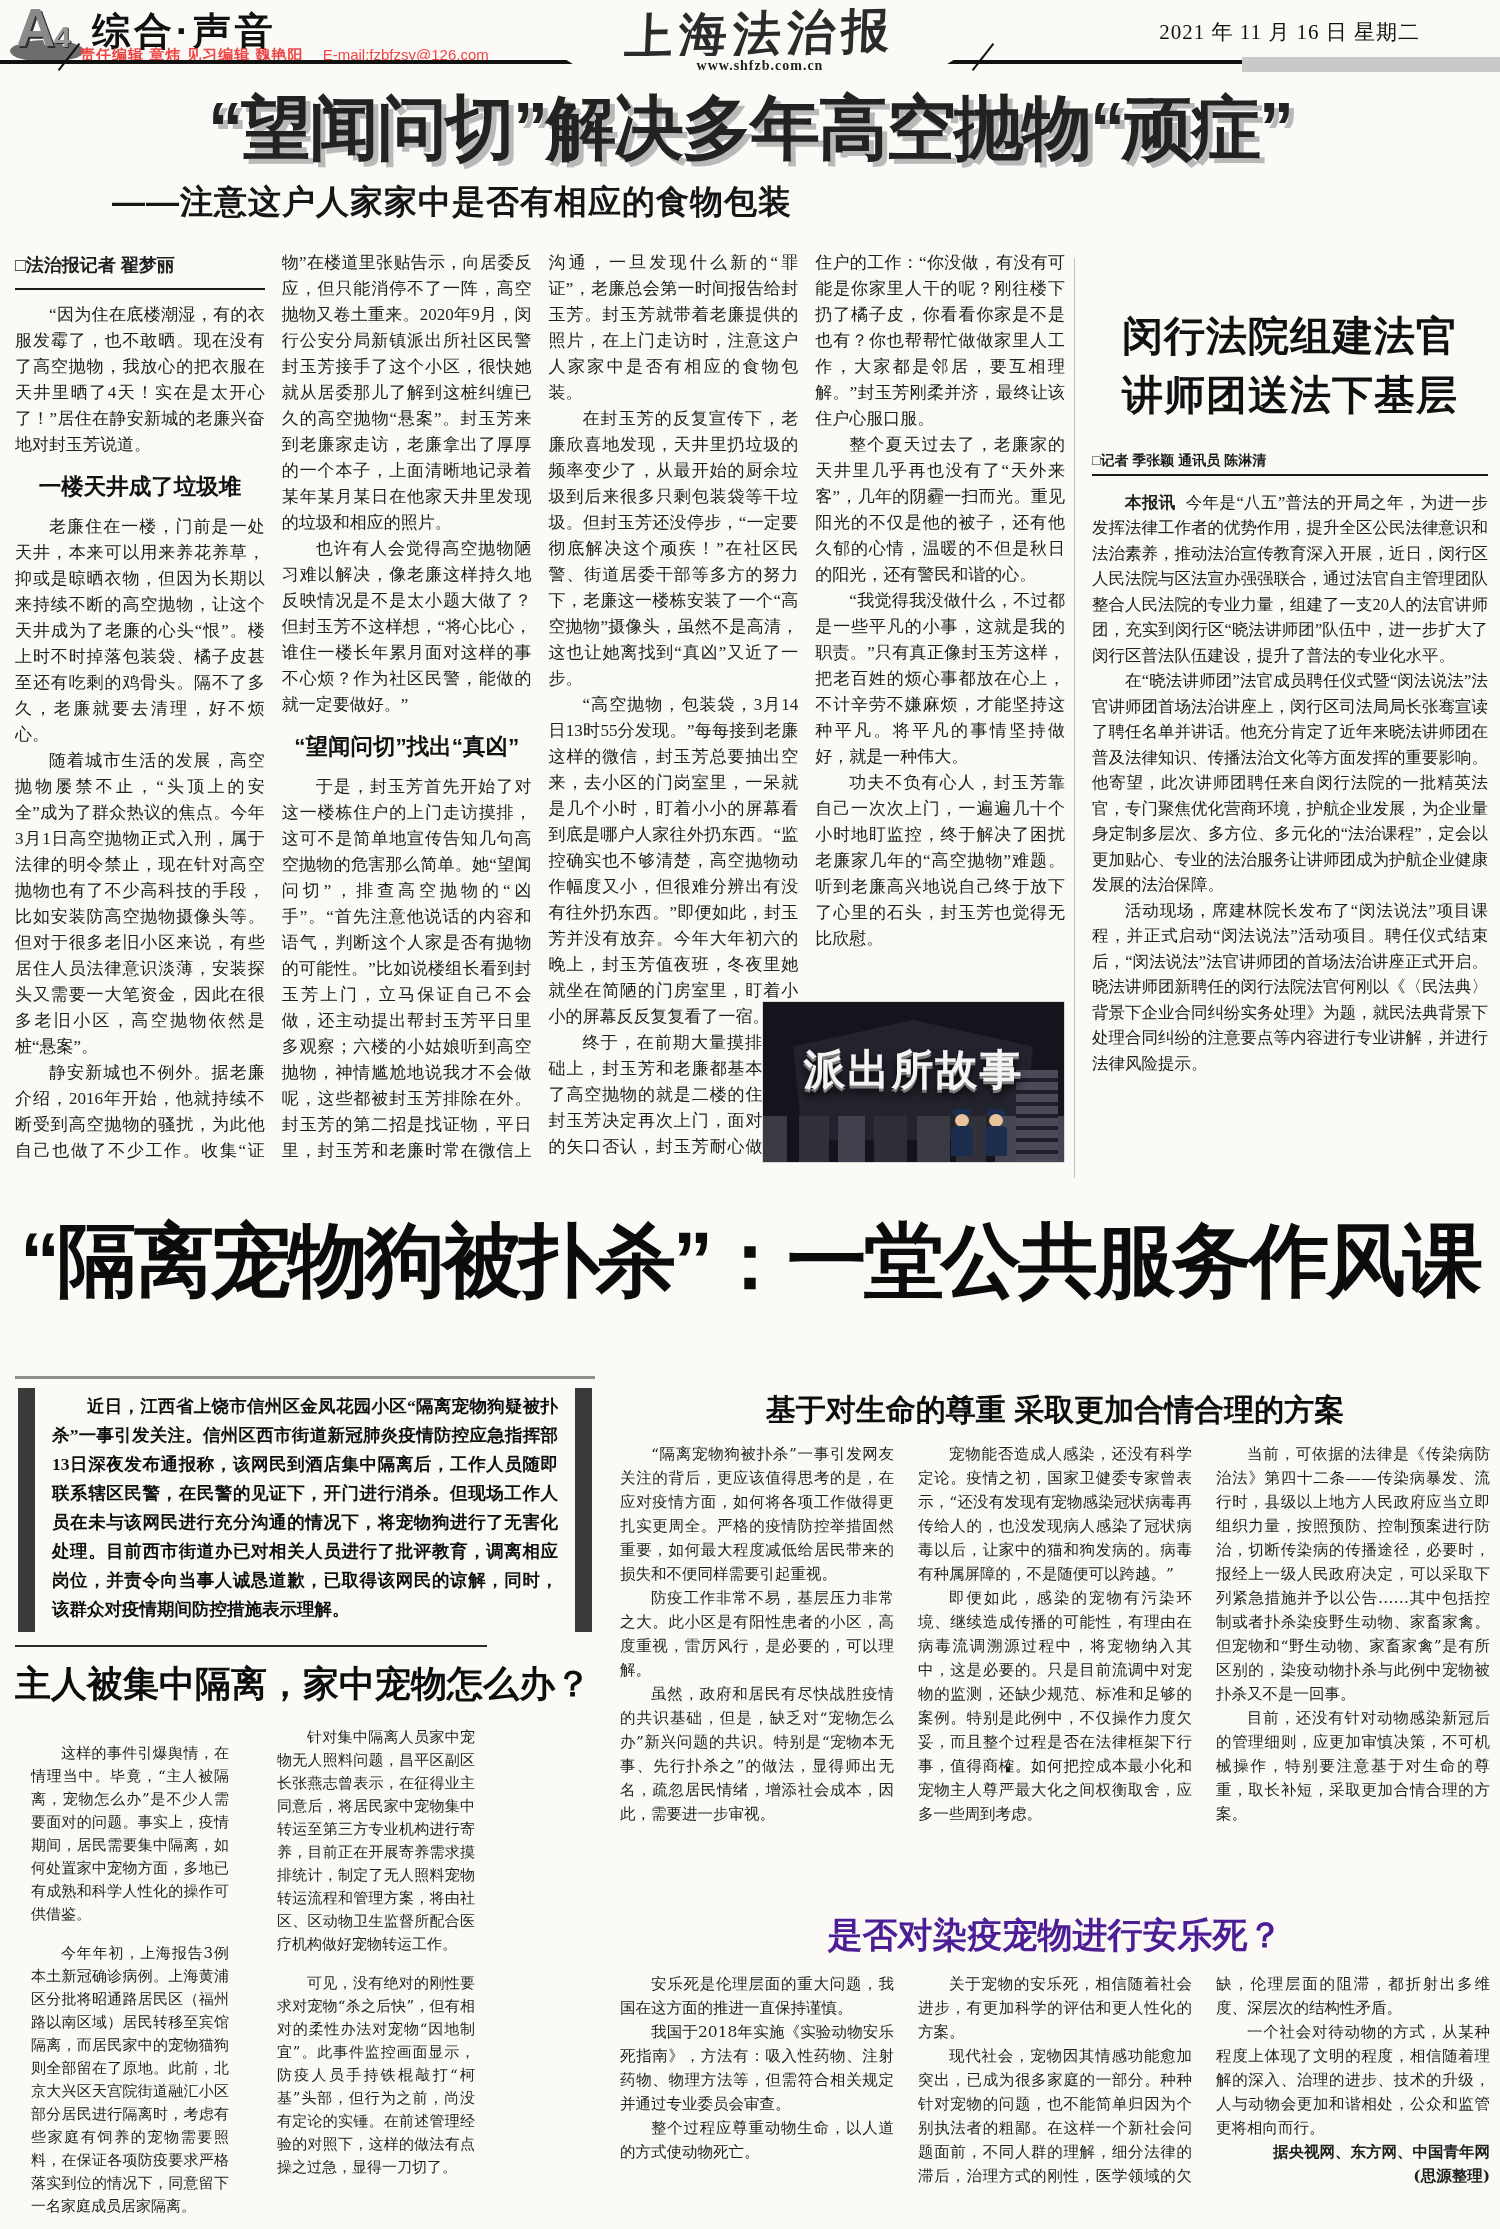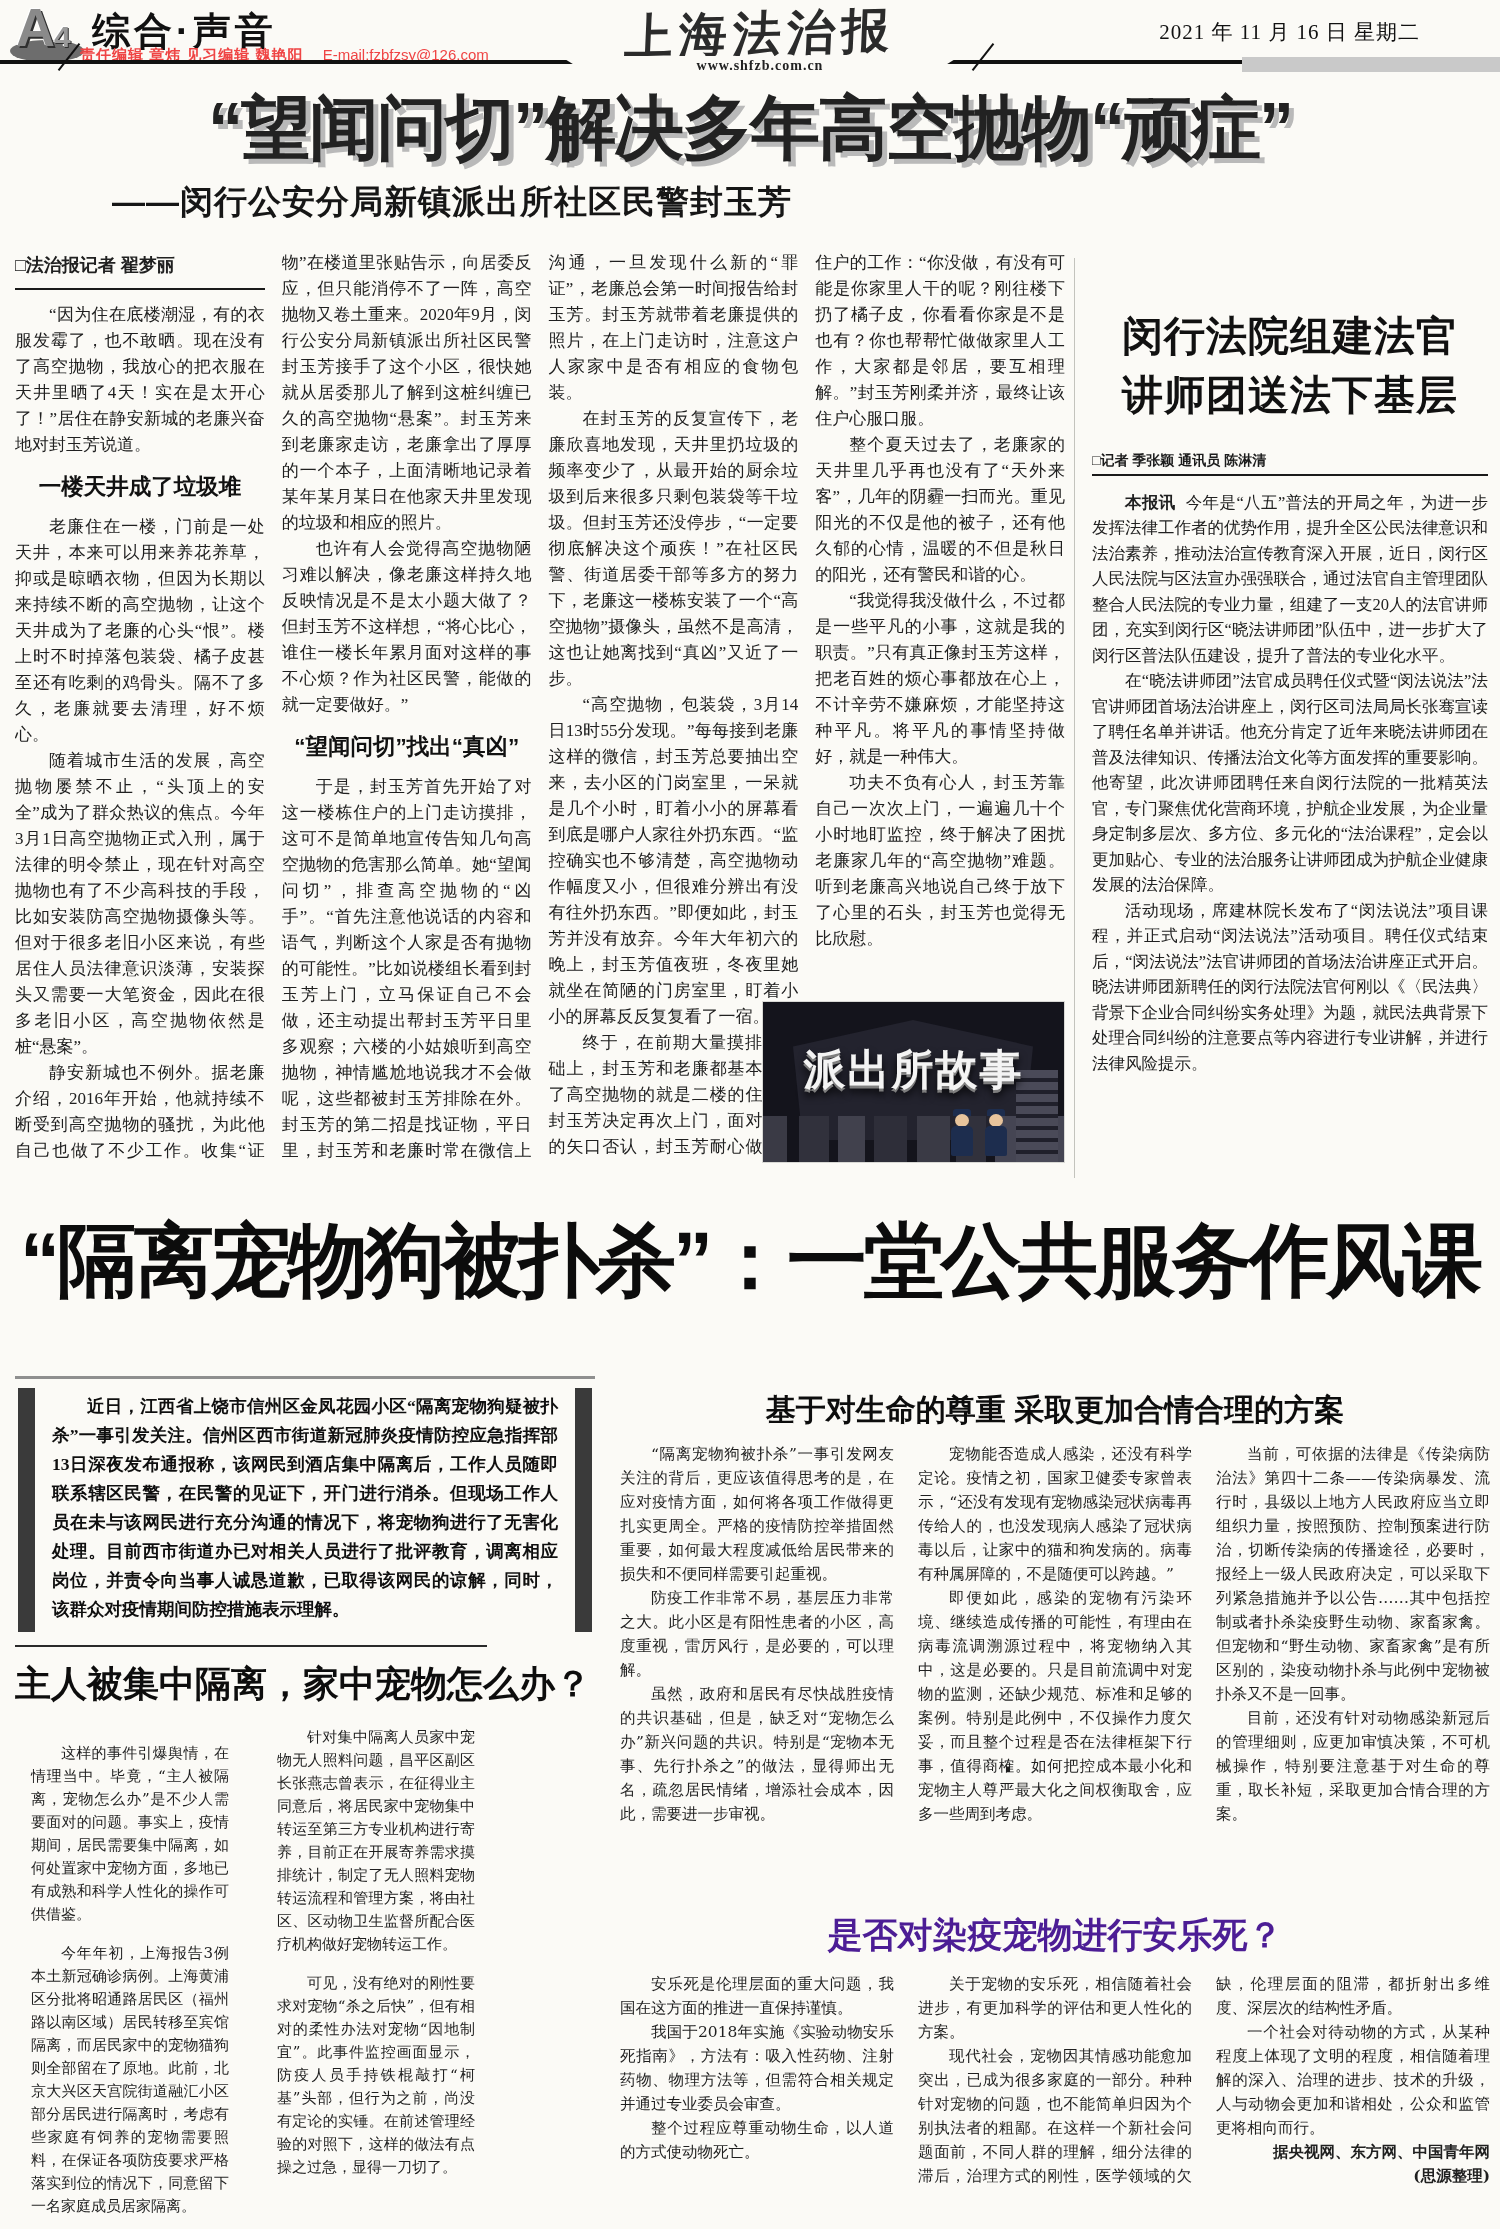--- a/index.html
+++ b/index.html
@@ -142,21 +142,21 @@
     </div>
     <div class="date">2021 年 11 月 16 日  星期二</div>
     <div class="header-rule"></div>
     <div class="corner-strip"></div>
     <div class="website-notch">
       <span class="website">www.shfzb.com.cn</span>
     </div>
   </div>
 
   <div class="lead-headline">“望闻问切”解决多年高空抛物“顽症”</div>
-  <div class="lead-deck">——闵行公安分局新镇派出所社区民警封玉芳</div>
+  <div class="lead-deck">——注意这户人家家中是否有相应的食物包装</div>
 
   <div class="story">
     <div class="byline">□法治报记者  翟梦丽</div>
     <p>“因为住在底楼潮湿，有的衣服发霉了，也不敢晒。现在没有了高空抛物，我放心的把衣服在天井里晒了4天！实在是太开心了！”居住在静安新城的老廉兴奋地对封玉芳说道。</p>
     <div class="crosshead">一楼天井成了垃圾堆</div>
     <p>老廉住在一楼，门前是一处天井，本来可以用来养花养草，抑或是晾晒衣物，但因为长期以来持续不断的高空抛物，让这个天井成为了老廉的心头“恨”。楼上时不时掉落包装袋、橘子皮甚至还有吃剩的鸡骨头。隔不了多久，老廉就要去清理，好不烦心。</p>
     <p>随着城市生活的发展，高空抛物屡禁不止，“头顶上的安全”成为了群众热议的焦点。今年3月1日高空抛物正式入刑，属于法律的明令禁止，现在针对高空抛物也有了不少高科技的手段，比如安装防高空抛物摄像头等。但对于很多老旧小区来说，有些居住人员法律意识淡薄，安装探头又需要一大笔资金，因此在很多老旧小区，高空抛物依然是桩“悬案”。</p>
     <p>静安新城也不例外。据老廉介绍，2016年开始，他就持续不断受到高空抛物的骚扰，为此他自己也做了不少工作。收集“证物”在楼道里张贴告示，向居委反应，但只能消停不了一阵，高空抛物又卷土重来。2020年9月，闵行公安分局新镇派出所社区民警封玉芳接手了这个小区，很快她就从居委那儿了解到这桩纠缠已久的高空抛物“悬案”。封玉芳来到老廉家走访，老廉拿出了厚厚的一个本子，上面清晰地记录着某年某月某日在他家天井里发现的垃圾和相应的照片。</p>
     <p>也许有人会觉得高空抛物陋习难以解决，像老廉这样持久地反映情况是不是太小题大做了？但封玉芳不这样想，“将心比心，谁住一楼长年累月面对这样的事不心烦？作为社区民警，能做的就一定要做好。”</p>
     <div class="crosshead">“望闻问切”找出“真凶”</div>

